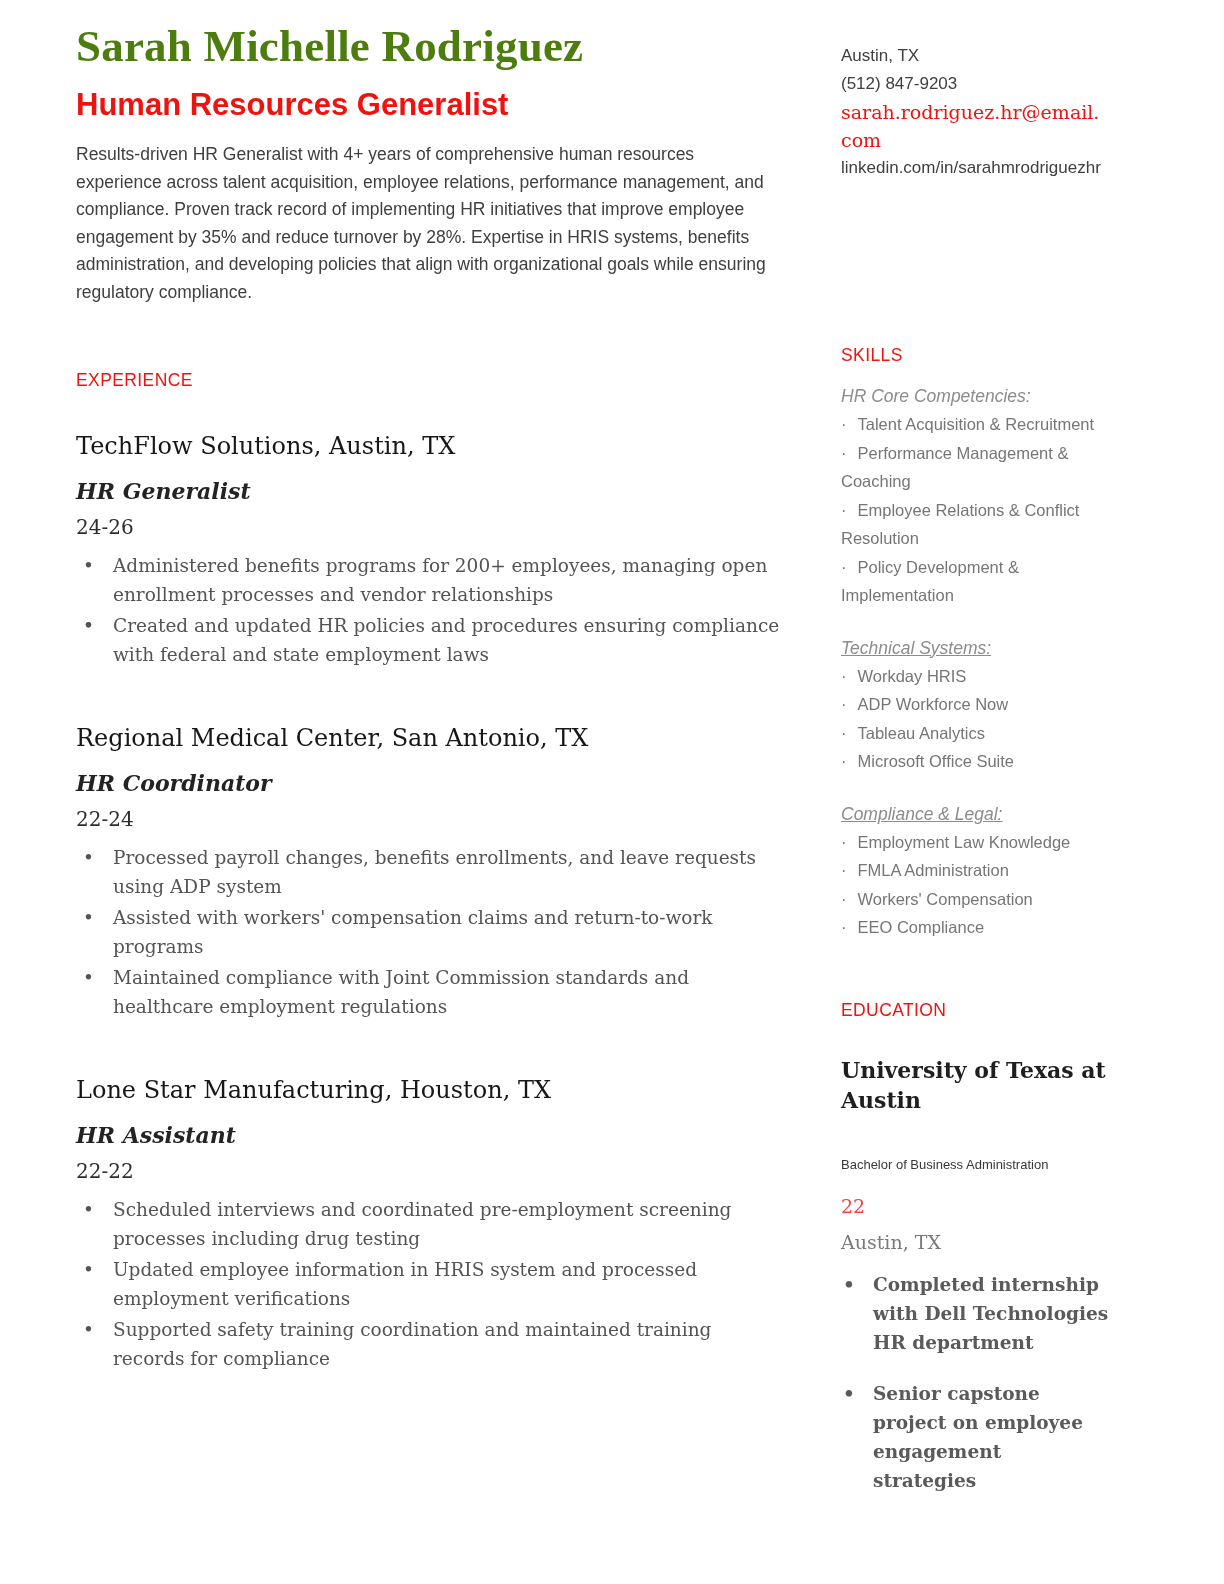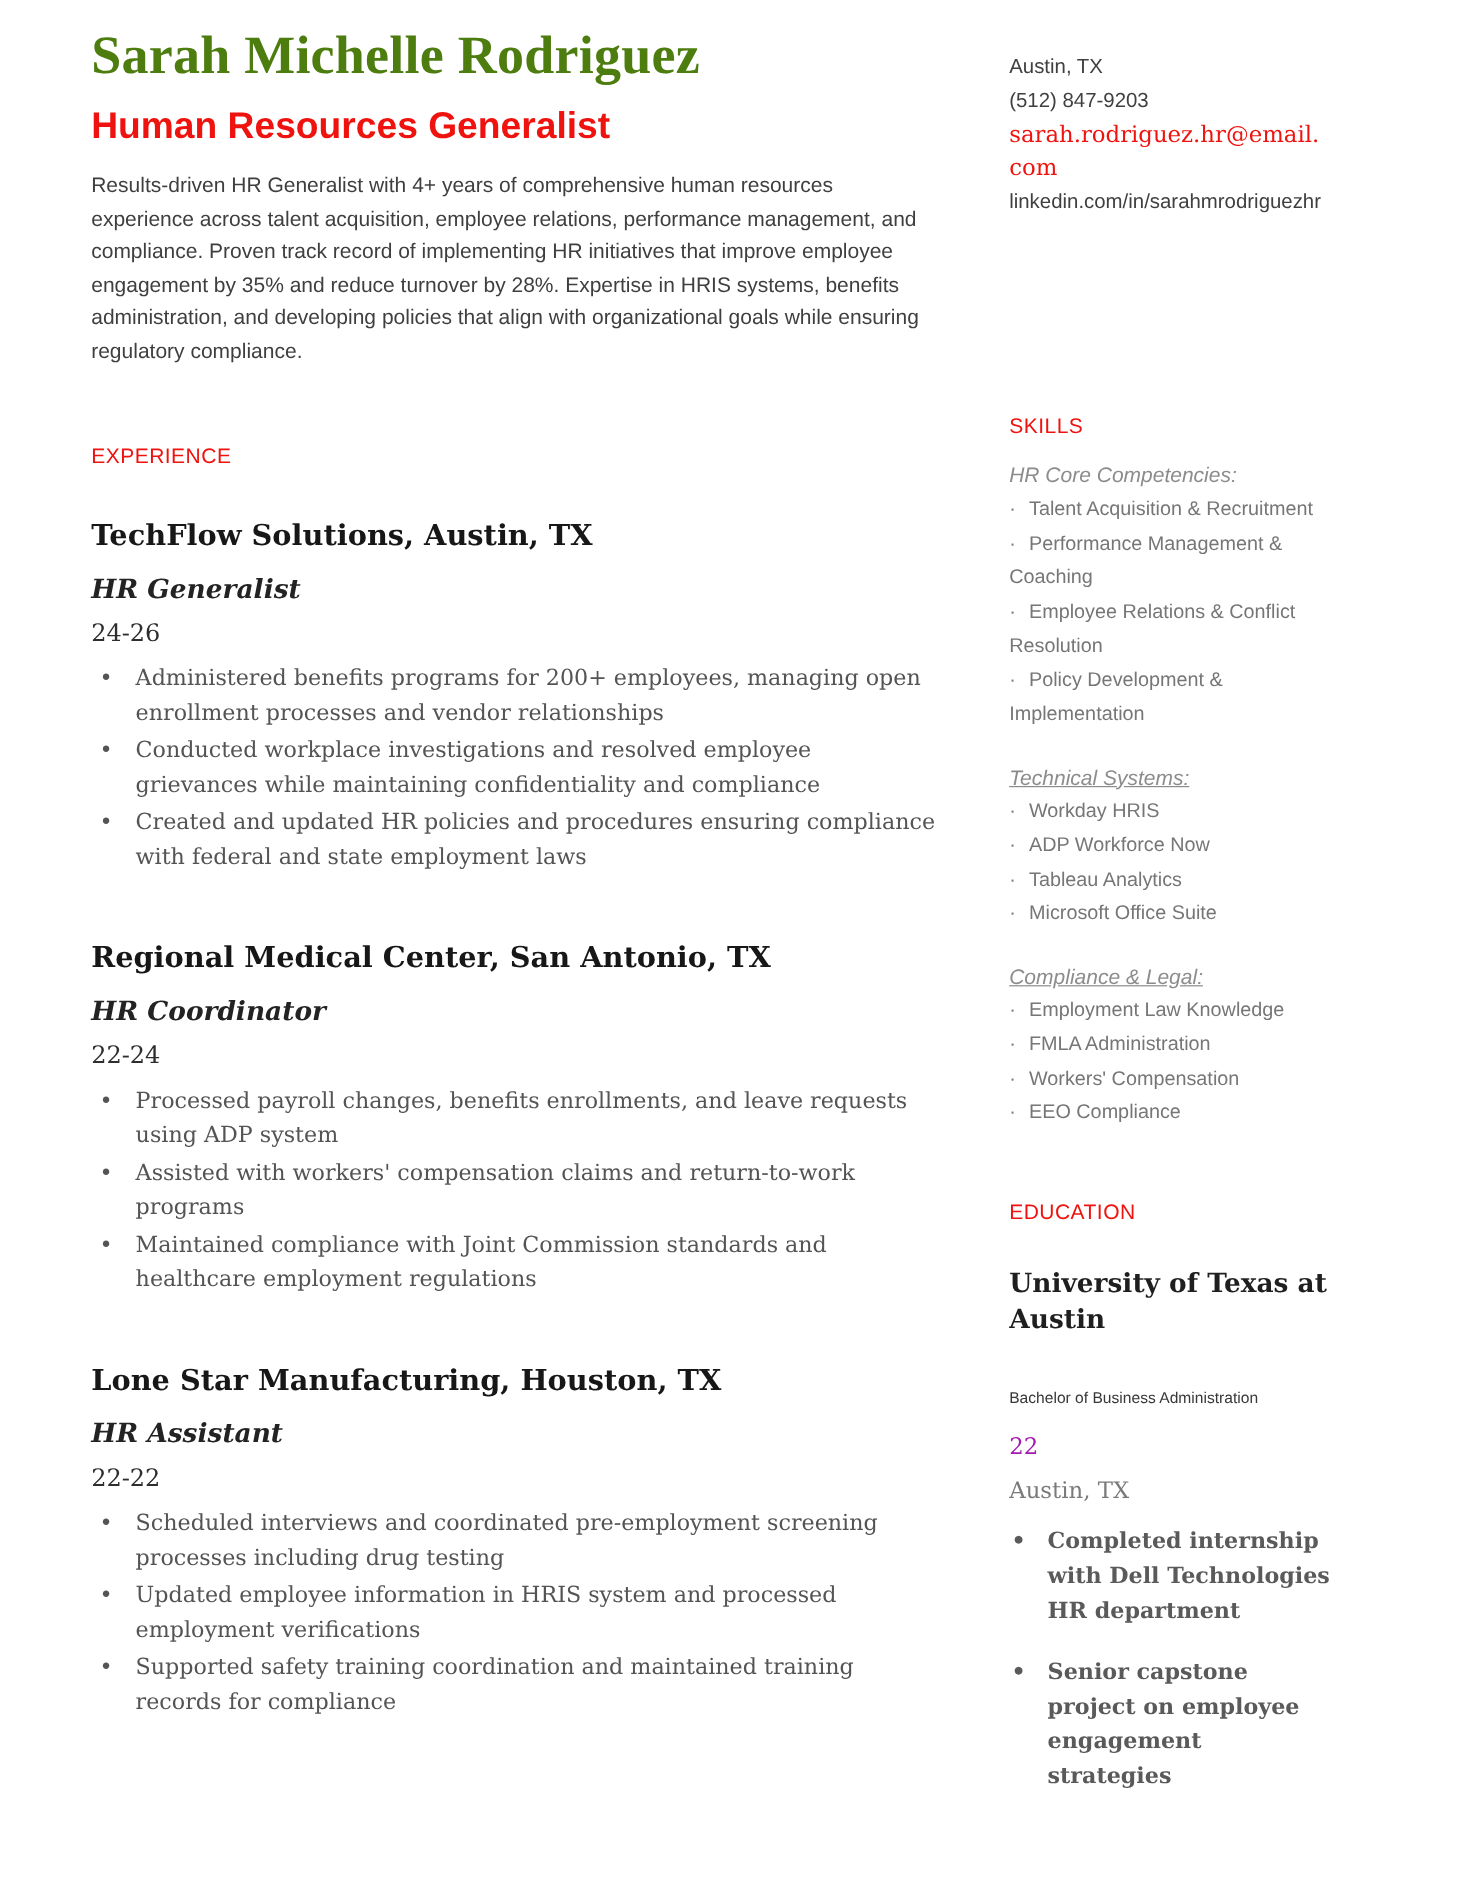--- a/index.html
+++ b/index.html
@@ -32,21 +32,21 @@
   }
   .section-heading{
     font-weight:400;font-size:17.5px;line-height:21px;
     letter-spacing:.4px;color:var(--accent);
   }
   .col-left .section-heading{margin-top:64px;}
   .job{margin-top:40px;}
   .job + .job{margin-top:54px;}
   .company{
     font-family:"DejaVu Serif","Liberation Serif",serif;
-    font-weight:700;font-size:24px;line-height:30px;
+    font-weight:400;font-size:24px;line-height:30px;
     color:#171717;margin:0;
   }
   .role{
     font-family:"DejaVu Serif","Liberation Serif",serif;
     font-style:italic;font-weight:700;font-size:22px;line-height:28px;
     color:#232323;margin-top:16px;
   }
   .dates{
     font-family:"DejaVu Serif","Liberation Serif",serif;
     font-size:20px;line-height:24px;color:#2e2e2e;margin-top:10px;
@@ -84,21 +84,21 @@
     font-weight:700;font-size:22px;line-height:30px;
     color:#1f1f1f;margin:34px 0 0 0;
   }
   .degree{
     font-family:Liberation Sans, sans-serif;
     font-weight:500;font-size:13px;line-height:27px;
     color:#383838;margin-top:36px;
   }
   .edu-year{
     font-family:"DejaVu Serif","Liberation Serif",serif;
-    font-size:19px;line-height:24px;color:#a21caf;margin-top:16px;
+    font-size:19px;line-height:24px;color:#ef4444;margin-top:16px;
   }
   .edu-loc{
     font-family:"DejaVu Serif","Liberation Serif",serif;
     font-size:19px;line-height:24px;color:#7a7a7a;margin-top:12px;
   }
   ul.edu-bullets{list-style:none;margin:16px 0 0 0;padding:0;}
   .edu-bullet{
     position:relative;padding-left:32px;
     font-family:"DejaVu Serif","Liberation Serif",serif;
     font-weight:700;font-size:18.5px;line-height:29px;color:#5a5a5a;
@@ -117,21 +117,21 @@
     <p class="summary">Results-driven HR Generalist with 4+ years of comprehensive human resources experience across talent acquisition, employee relations, performance management, and compliance. Proven track record of implementing HR initiatives that improve employee engagement by 35% and reduce turnover by 28%. Expertise in HRIS systems, benefits administration, and developing policies that align with organizational goals while ensuring regulatory compliance.</p>
 
     <div class="section-heading">EXPERIENCE</div>
 
     <section class="job">
       <h3 class="company">TechFlow Solutions, Austin, TX</h3>
       <div class="role">HR Generalist</div>
       <div class="dates">24-26</div>
       <ul class="bullets">
         <li class="xbullet"><span class="marker">•</span><span>Administered benefits programs for 200+ employees, managing open enrollment processes and vendor relationships</span></li>
-        <li class="xbullet"><span class="marker">•</span><span>Conducted workplace investigations and resolved employee grievances while maintaining confidentiality and compliance</span></li>
+        <li class="xbullet"><span class="marker">•</span></li>
         <li class="xbullet"><span class="marker">•</span><span>Created and updated HR policies and procedures ensuring compliance with federal and state employment laws</span></li>
       </ul>
     </section>
 
     <section class="job">
       <h3 class="company">Regional Medical Center, San Antonio, TX</h3>
       <div class="role">HR Coordinator</div>
       <div class="dates">22-24</div>
       <ul class="bullets">
         <li class="xbullet"><span class="marker">•</span><span>Processed payroll changes, benefits enrollments, and leave requests using ADP system</span></li>

